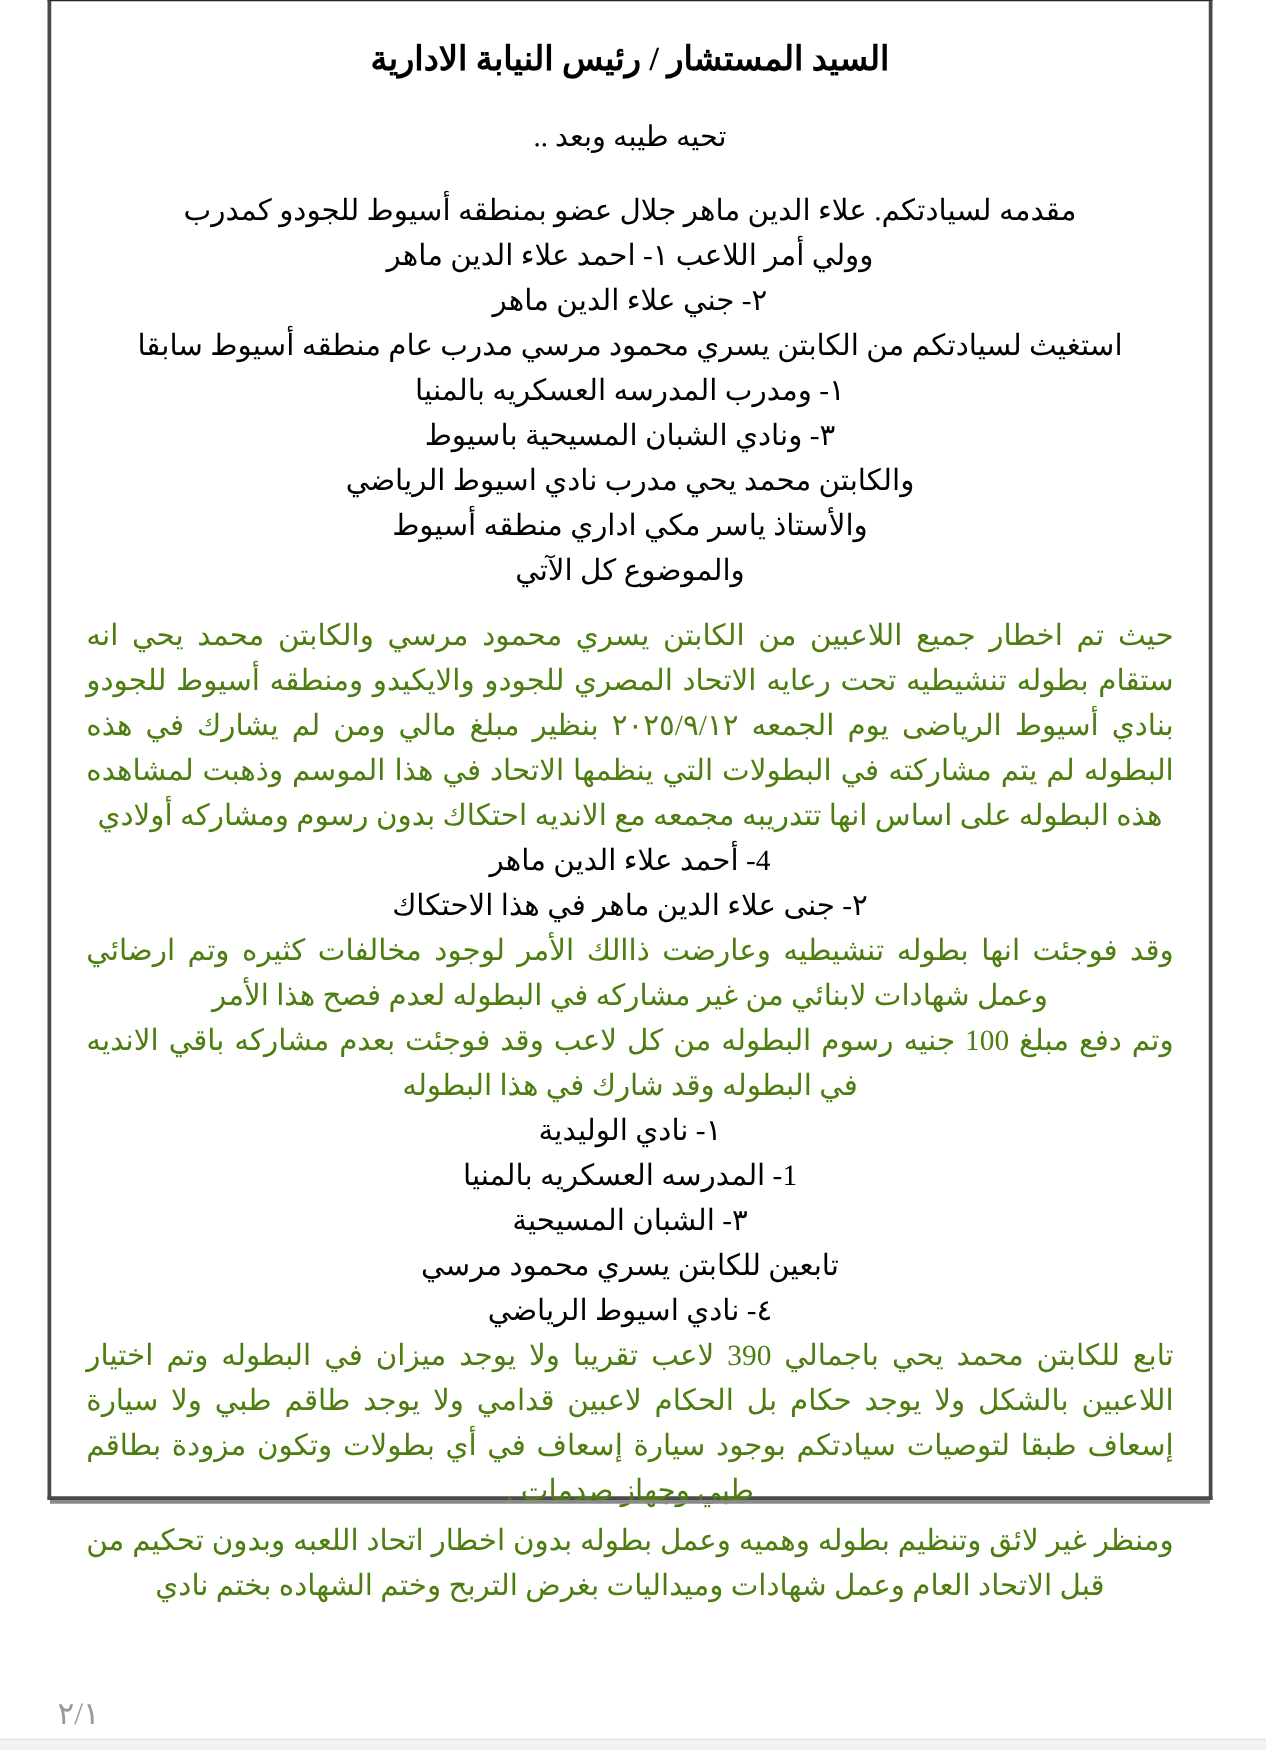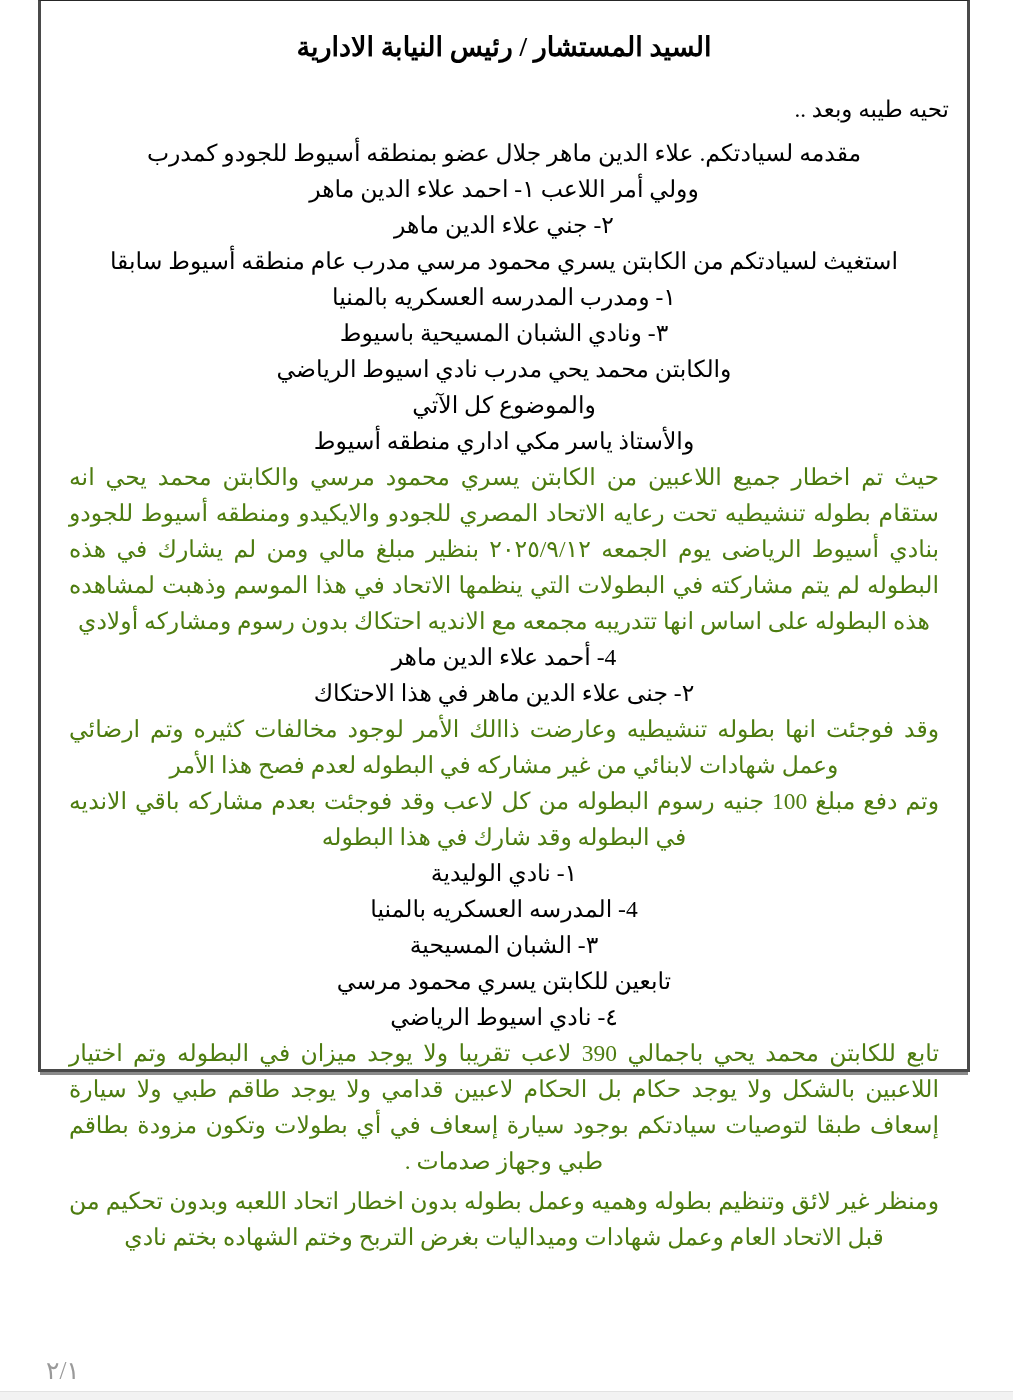--- a/index.html
+++ b/index.html
@@ -30,21 +30,21 @@
     background: #f2f2f2;
     border-top: 1px solid #e2e2e2;
   }
 
   
   .doc-frame {
     position: absolute;
     left: 38px;
     top: 0px;
     width: 932px;
-    height: 1072px;
+    height: 1200px;
     background: #ffffff;
     border-left: 3px solid #4a4a4a;
     border-right: 3px solid #4a4a4a;
     border-bottom: 3px solid #4a4a4a;
     border-top: 1px solid #262626;
     box-sizing: border-box;
     box-shadow: inset 0 0 0 1px #ffffff;
   }
   .doc-frame::after {
     content: "";
@@ -71,20 +71,21 @@
     text-align: center;
     font-weight: bold;
     font-size: 27px;
     line-height: 1.25;
     color: #000000;
     margin: 30px 0 0 0;
     letter-spacing: 0;
   }
 
   .greeting {
+    text-align: center;
     font-size: 23px;
     line-height: 1.3;
     color: #000;
     margin: 30px 0 0 0;
   }
 
   .line {
     font-size: 23.5px;
     line-height: 36px;
     color: #000;
@@ -99,21 +100,21 @@
     color: #4d7c0f;
     text-align: justify;
     text-align-last: center;
     margin: 0;
     padding: 0 10px;
   }
 
   .spacer-sm { height: 10px; }
   .spacer-xs { height: 4px; }
 
-  .group { margin: 0; }
+  .group { margin: 16px; }
 
   .page-number {
     position: absolute;
     left: 46px;
     top: 1356px;
     font-size: 25px;
     color: #9a9a9a;
     direction: rtl;
     font-family: Liberation Serif, serif;
   }
@@ -133,35 +134,35 @@
       <div class="spacer-sm"></div>
 
       <div class="group">
         <p class="line">مقدمه لسيادتكم. علاء الدين ماهر جلال عضو بمنطقه أسيوط للجودو كمدرب</p>
         <p class="line">وولي أمر اللاعب ١- احمد علاء الدين ماهر</p>
         <p class="line">٢- جني علاء الدين ماهر</p>
         <p class="line">استغيث لسيادتكم من الكابتن يسري محمود مرسي مدرب عام منطقه أسيوط سابقا</p>
         <p class="line">١- ومدرب المدرسه العسكريه بالمنيا</p>
         <p class="line">٣- ونادي الشبان المسيحية باسيوط</p>
         <p class="line">والكابتن محمد يحي مدرب نادي اسيوط الرياضي</p>
+        <p class="line">والأستاذ ياسر مكي اداري منطقه أسيوط</p>
         <p class="line">والموضوع كل الآتي</p>
-        <p class="line">والأستاذ ياسر مكي اداري منطقه أسيوط</p>
       </div>
 
       <p class="block">حيث تم اخطار جميع اللاعبين من الكابتن يسري محمود مرسي والكابتن محمد يحي انه ستقام بطوله تنشيطيه تحت رعايه الاتحاد المصري للجودو والايكيدو ومنطقه أسيوط للجودو بنادي أسيوط الرياضى يوم الجمعه ٢٠٢٥/٩/١٢ بنظير مبلغ مالي ومن لم يشارك في هذه البطوله لم يتم مشاركته في البطولات التي ينظمها الاتحاد في هذا الموسم وذهبت لمشاهده هذه البطوله على اساس انها تتدريبه مجمعه مع الانديه احتكاك بدون رسوم ومشاركه أولادي</p>
 
       <p class="line">4- أحمد علاء الدين ماهر</p>
       <p class="line">٢- جنى علاء الدين ماهر في هذا الاحتكاك</p>
 
       <p class="block">وقد فوجئت انها بطوله تنشيطيه وعارضت ذاالك الأمر لوجود مخالفات كثيره وتم ارضائي وعمل شهادات لابنائي من غير مشاركه في البطوله لعدم فصح هذا الأمر</p>
 
       <p class="block">وتم دفع مبلغ 100 جنيه رسوم البطوله من كل لاعب وقد فوجئت بعدم مشاركه باقي الانديه في البطوله وقد شارك في هذا البطوله</p>
 
       <p class="line">١- نادي الوليدية</p>
-      <p class="line">4- المدرسه العسكريه بالمنيا</p>
+      <p class="line">1- المدرسه العسكريه بالمنيا</p>
       <p class="line">٣- الشبان المسيحية</p>
       <p class="line">تابعين للكابتن يسري محمود مرسي</p>
       <p class="line">٤- نادي اسيوط الرياضي</p>
 
       <p class="block">تابع للكابتن محمد يحي باجمالي 390 لاعب تقريبا ولا يوجد ميزان في البطوله وتم اختيار اللاعبين بالشكل ولا يوجد حكام بل الحكام لاعبين قدامي ولا يوجد طاقم طبي ولا سيارة إسعاف طبقا لتوصيات سيادتكم بوجود سيارة إسعاف في أي بطولات وتكون مزودة بطاقم طبي وجهاز صدمات .</p>
 
       <div class="spacer-xs"></div>
 
       <p class="block">ومنظر غير لائق وتنظيم بطوله وهميه وعمل بطوله بدون اخطار اتحاد اللعبه وبدون تحكيم من قبل الاتحاد العام وعمل شهادات وميداليات بغرض التربح وختم الشهاده بختم نادي</p>
 

